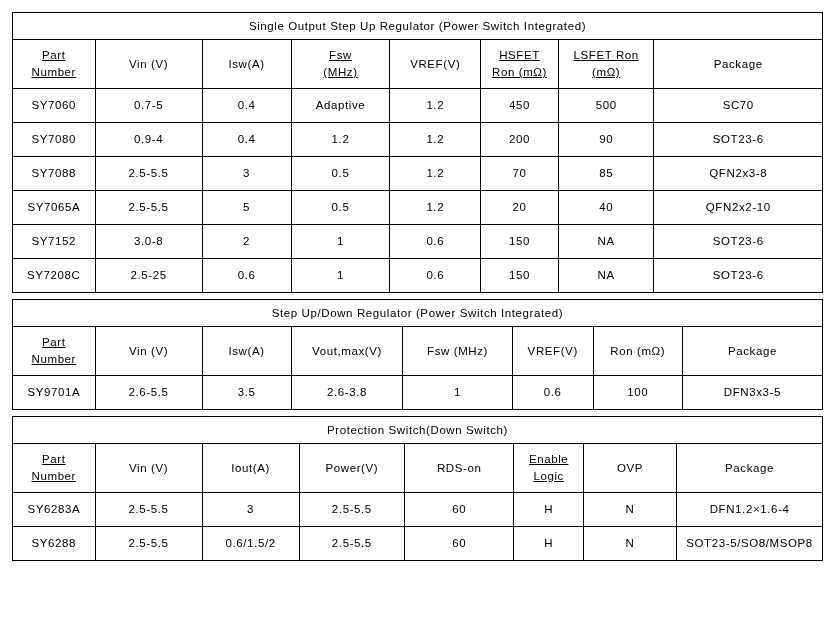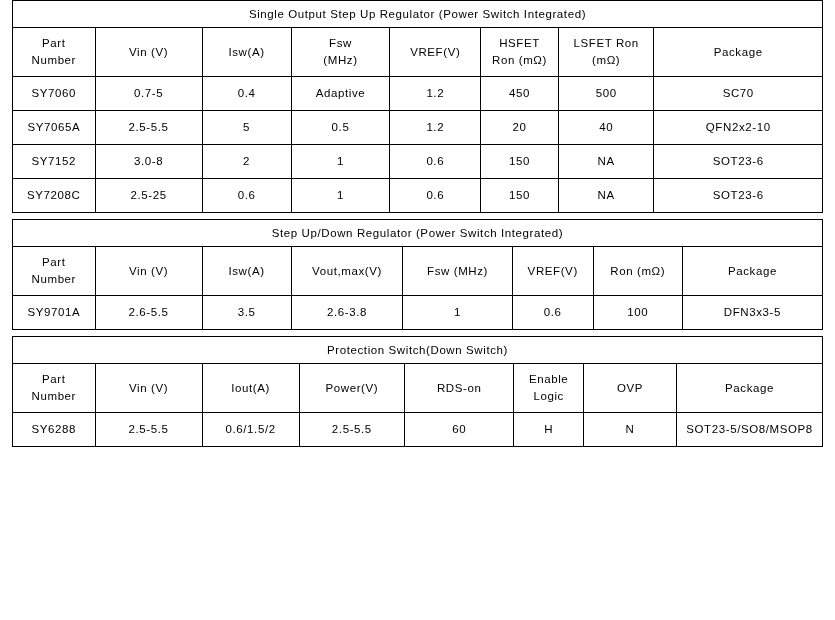--- a/index.html
+++ b/index.html
@@ -11,21 +11,21 @@
     width: 835px;
     height: 620px;
     font-family: "Liberation Sans", sans-serif;
     color: #000000;
     overflow: hidden;
   }
   .page {
     width: 835px;
     height: 620px;
     box-sizing: border-box;
-    padding: 0 12px 3px 12px;
+    padding: 12px 12px 3px 12px;
   }
   table.spec {
     width: 811px;
     border-collapse: collapse;
     table-layout: fixed;
   }
   table.spec td {
     border: 1px solid #000000;
     text-align: center;
     vertical-align: middle;
@@ -40,20 +40,21 @@
     letter-spacing: 0.9px;
   }
   td.head {
     height: 44px;
   }
   td.row {
     height: 29px;
   }
   .two-line span {
     display: block;
+    text-decoration: underline;
   }
 </style>
 </head>
 <body>
 
 <div class="page">
   <div id="tables-root">
       <table class="spec">
         <colgroup>
           <col style="width: 10.2%;">
@@ -95,20 +96,40 @@
             <td class="row">SY7060</td>
             <td class="row">0.7-5</td>
             <td class="row">0.4</td>
             <td class="row">Adaptive</td>
             <td class="row">1.2</td>
             <td class="row">450</td>
             <td class="row">500</td>
             <td class="row">SC70</td>
           </tr>
           <tr>
+            <td class="row">SY7080</td>
+            <td class="row">0.9-4</td>
+            <td class="row">0.4</td>
+            <td class="row">1.2</td>
+            <td class="row">1.2</td>
+            <td class="row">200</td>
+            <td class="row">90</td>
+            <td class="row">SOT23-6</td>
+          </tr>
+          <tr>
+            <td class="row">SY7088</td>
+            <td class="row">2.5-5.5</td>
+            <td class="row">3</td>
+            <td class="row">0.5</td>
+            <td class="row">1.2</td>
+            <td class="row">70</td>
+            <td class="row">85</td>
+            <td class="row">QFN2x3-8</td>
+          </tr>
+          <tr>
             <td class="row">SY7065A</td>
             <td class="row">2.5-5.5</td>
             <td class="row">5</td>
             <td class="row">0.5</td>
             <td class="row">1.2</td>
             <td class="row">20</td>
             <td class="row">40</td>
             <td class="row">QFN2x2-10</td>
           </tr>
           <tr>
@@ -200,20 +221,30 @@
             <td class="head"><span>Power(V)</span></td>
             <td class="head"><span>RDS-on</span></td>
             <td class="head two-line">
               <span>Enable</span>
               <span>Logic</span>
             </td>
             <td class="head"><span>OVP</span></td>
             <td class="head"><span>Package</span></td>
           </tr>
           <tr>
+            <td class="row">SY6283A</td>
+            <td class="row">2.5-5.5</td>
+            <td class="row">3</td>
+            <td class="row">2.5-5.5</td>
+            <td class="row">60</td>
+            <td class="row">H</td>
+            <td class="row">N</td>
+            <td class="row">DFN1.2×1.6-4</td>
+          </tr>
+          <tr>
             <td class="row">SY6288</td>
             <td class="row">2.5-5.5</td>
             <td class="row">0.6/1.5/2</td>
             <td class="row">2.5-5.5</td>
             <td class="row">60</td>
             <td class="row">H</td>
             <td class="row">N</td>
             <td class="row">SOT23-5/SO8/MSOP8</td>
           </tr>
         </tbody>

